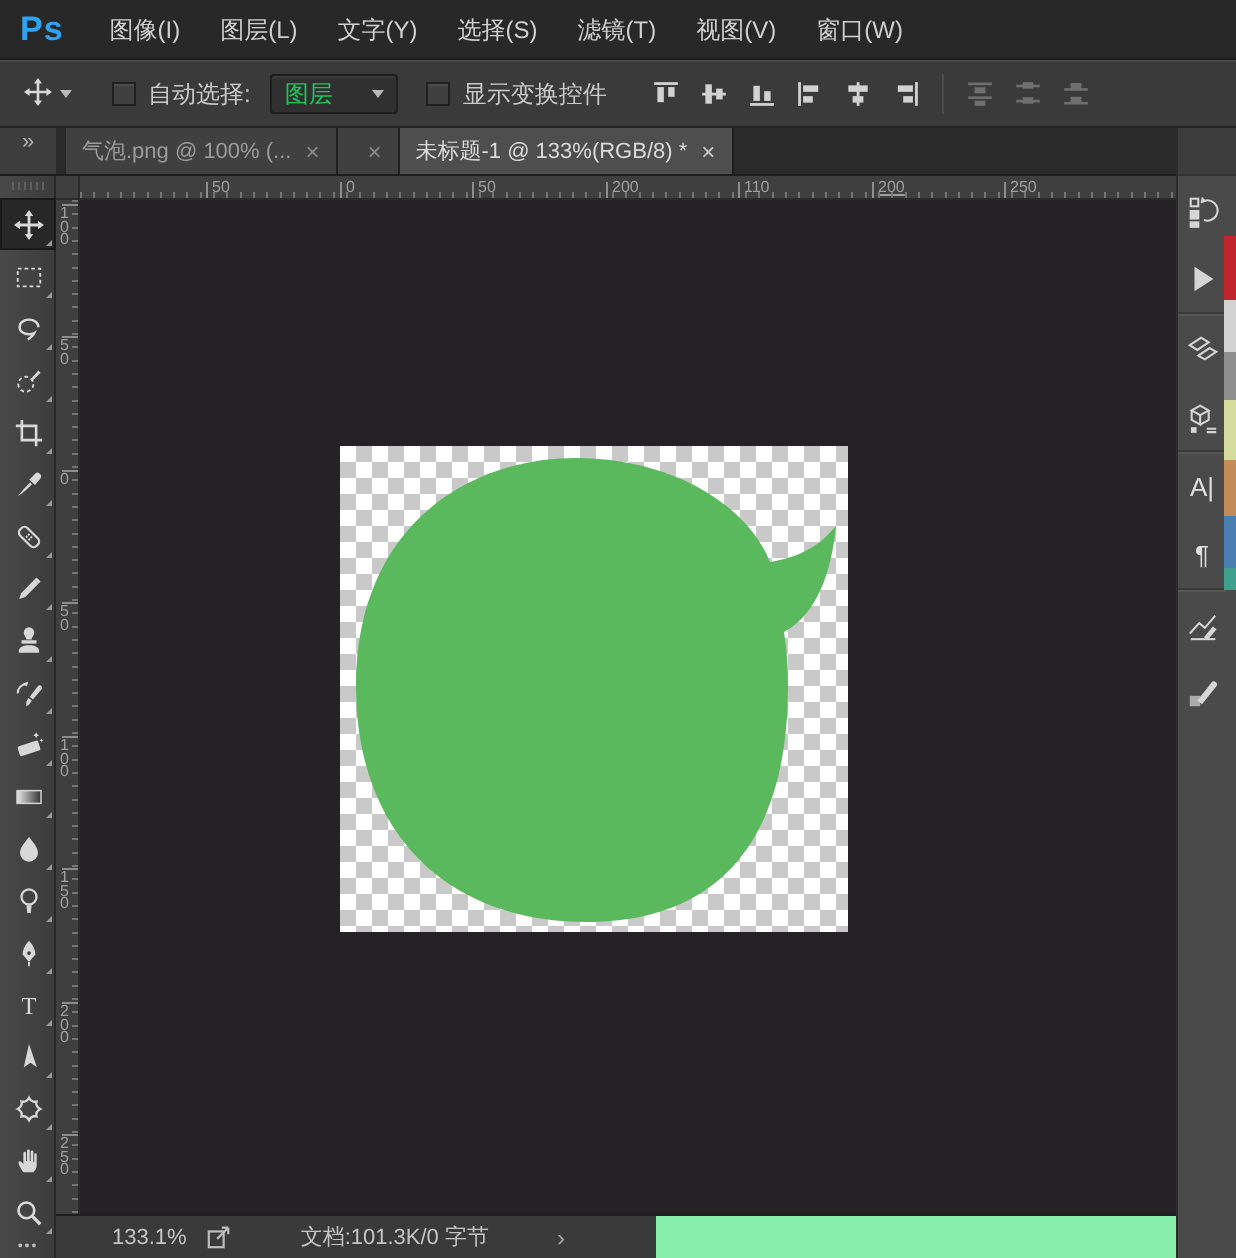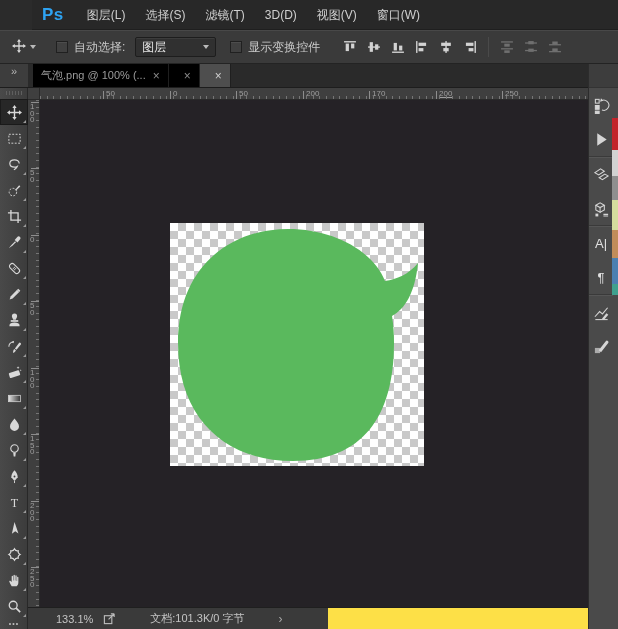--- a/index.html
+++ b/index.html
@@ -1,44 +1,44 @@
 <!DOCTYPE html>
 <html><head>
 <meta charset="utf-8">
 <style>
   * { margin:0; padding:0; box-sizing:border-box; }
   html,body { width:618px; height:629px; overflow:hidden; }
   body { font-family:"Liberation Sans","DejaVu Sans",sans-serif; background:#2b2b2b; position:relative; color:#c8c8c8; }
   .screen { position:absolute; inset:0; }
 
   
-  .menubar { position:absolute; left:0; top:0; right:0; height:30px; background:#282828; display:flex; align-items:center; border-bottom:1px solid #1f1f1f;margin-left:32px; }
+  .menubar { position:absolute; left:0; top:0; right:0; height:30px; background:#282828; display:flex; align-items:center; border-bottom:1px solid #1f1f1f; }
   .ps-logo { color:#2ea3f2; font-weight:bold; font-size:17px; margin:0 13px 0 10px; letter-spacing:.5px; }
   .menu-items { display:flex; align-items:center; white-space:nowrap; overflow:hidden; }
   .menu-item { font-size:12px; color:#cfcfcf; padding:0 10px; line-height:30px; }
 
   
   .optionsbar { position:absolute; left:0; top:30px; right:0; height:34px; background:#3a3a3a; border-top:1px solid #484848; border-bottom:1px solid #232323; display:flex; align-items:center; font-size:12px; color:#c9c9c9; }
   .opt-tool { display:flex; align-items:center; margin:0 6px 0 12px; color:#d8d8d8; }
   .opt-tool svg { width:14px; height:14px; }
   .chev-down { width:0; height:0; border-left:3.5px solid transparent; border-right:3.5px solid transparent; border-top:4px solid #b9b9b9; margin-left:4px; }
   .checkbox { width:12px; height:12px; background:#404040; border:1px solid #202020; box-shadow:inset 0 1px 0 rgba(255,255,255,.07); margin:0 6px 0 14px; flex:0 0 auto; }
-  .dropdown { display:flex; align-items:center; justify-content:space-between; width:81px; height:20px; margin-left:10px; padding:0 6px; background:#303030; border:1px solid #1d1d1d; border-radius:2px; box-shadow:inset 0 1px 0 rgba(255,255,255,.06); color:#e5e5e5; }
+  .dropdown { display:flex; align-items:center; justify-content:space-between; width:64px; height:20px; margin-left:10px; padding:0 6px; background:#303030; border:1px solid #1d1d1d; border-radius:2px; box-shadow:inset 0 1px 0 rgba(255,255,255,.06); color:#22c55e; }
   .align-group { display:flex; align-items:center; margin-left:18px; }
   .align-btn { width:24px; height:22px; display:flex; align-items:center; justify-content:center; }
   .align-btn svg { width:14px; height:14px; fill:#d2d2d2; }
   .align-btn.dim { opacity:.35; }
   .v-sep { width:1px; height:20px; background:#2a2a2a; border-right:1px solid #4a4a4a; margin:0 6px; }
 
   
   .tabbar { position:absolute; left:0; top:64px; right:0; height:24px; background:#2a2a2a; display:flex; border-bottom:1px solid #1d1d1d; }
   .tab-overflow { width:28px; display:flex; align-items:flex-start; justify-content:center; color:#b5b5b5; font-size:11px; line-height:14px; background:#3d3d3d; }
   .tab-overflow.right { width:30px; }
   .tabs { display:flex; margin-left:5px; }
-  .tab { display:flex; align-items:center; padding:0 8px; font-size:11px; color:#9b9b9b; background:#000000; border-right:1px solid #1f1f1f; white-space:nowrap; }
+  .tab { display:flex; align-items:center; padding:0 8px; font-size:11px; color:#9b9b9b; background:#404040; border-right:1px solid #1f1f1f; white-space:nowrap; }
   .tab .close { margin-left:7px; color:#8b8b8b; font-size:12px; line-height:10px; }
   .tab.active { background:#4e4e4e; color:#dadada; }
   .tab.active .close { color:#cfcfcf; }
 
   
   .toolbar { position:absolute; left:0; top:88px; bottom:0; width:28px; background:linear-gradient(90deg,#494949,#3c3c3c); border-right:1px solid #282828; }
   .drag-dots { width:16px; height:4px; margin:3px auto 4px; background:repeating-linear-gradient(90deg,#5f5f5f 0 1px,transparent 1px 3px); }
   .tool { position:relative; width:28px; height:26px; display:flex; align-items:center; justify-content:center; color:#d8d8d8; }
   .tool svg { width:15px; height:15px; }
   .tool::after { content:""; position:absolute; right:2px; bottom:2px; border-left:3px solid transparent; border-bottom:3px solid #9a9a9a; }
@@ -71,40 +71,41 @@
   .dock-collapse { height:24px; display:flex; align-items:flex-start; justify-content:center; font-size:11px; line-height:14px; color:#b5b5b5; background:#3d3d3d; border-bottom:1px solid #333; }
   .dock-icons { position:relative; }
   .dock-btn { width:24px; height:34px; display:flex; align-items:center; justify-content:center; color:#d5d5d5; }
   .dock-btn svg { width:17px; height:17px; stroke-width:1.1; }
   .dock-glyph { font-size:13px; color:#e0e0e0; }
   .dock-sep { height:1px; width:24px; background:#3a3a3a; box-shadow:0 1px 0 #565656; }
   .swatch-sliver { position:absolute; right:0; top:54px; width:6px; }
   .swatch { width:6px; }
 
   
-  .statusbar { position:absolute; left:28px; right:30px; bottom:0; height:22px; background:#fde047; border-top:1px solid #1f1f1f; font-size:11px; color:#c4c4c4; }
+  .statusbar { position:absolute; left:28px; right:30px; bottom:0; height:22px; background:#86efac; border-top:1px solid #1f1f1f; font-size:11px; color:#c4c4c4; }
   .status-left { position:absolute; left:0; top:0; bottom:0; width:300px; background:#3a3a3a; display:flex; align-items:center; }
   .status-zoom { margin-left:28px; }
   .export-icon { margin-left:10px; display:flex; color:#bdbdbd; }
   .export-icon svg { width:13px; height:13px; }
   .status-doc { margin-left:34px; }
   .status-chev { margin-left:34px; color:#a8a8a8; font-size:12px; }
 </style>
 </head>
 <body>
 
 <div class="screen">
 
   <header class="menubar">
     <span class="ps-logo">Ps</span>
     <nav class="menu-items" id="menu-items">
+        <span class="menu-item">图像(I)</span>
         <span class="menu-item">图层(L)</span>
+        <span class="menu-item">文字(Y)</span>
         <span class="menu-item">选择(S)</span>
         <span class="menu-item">滤镜(T)</span>
-        <span class="menu-item">3D(D)</span>
         <span class="menu-item">视图(V)</span>
         <span class="menu-item">窗口(W)</span>
       </nav>
   </header>
 
   <div class="optionsbar">
     <span class="opt-tool">
       <span id="opt-move-icon"><svg viewBox="0 0 16 16">
             <path d="M8 2 V14 M2 8 H14" stroke="currentColor" stroke-width="1.5" fill="none"></path>
             <path d="M8 0 L5.7 3.2 H10.3 Z M8 16 L5.7 12.8 H10.3 Z M0 8 L3.2 5.7 V10.3 Z M16 8 L12.8 5.7 V10.3 Z" fill="currentColor"></path>
@@ -194,20 +195,21 @@
     <div class="tab-overflow">»</div>
     <div class="tabs" id="tabs">
         <div class="tab">
           <span>气泡.png @ 100% (...</span>
           <span class="close">×</span>
         </div>
         <div class="tab">
           <span class="close">×</span>
         </div>
         <div class="tab active">
+          <span>未标题-1 @ 133%(RGB/8) *</span>
           <span class="close">×</span>
         </div>
       </div>
     <div style="flex:1"></div>
     <div class="tab-overflow right">«</div>
   </div>
 
   <aside class="toolbar">
     <div class="drag-dots"></div>
     <div id="tools">
@@ -349,21 +351,21 @@
     <div class="hruler" id="hruler">
         <div class="htick" style="left: 63px;"></div>
         <div class="hlabel" style="left: 66px;">50</div>
         <div class="htick" style="left: 130px;"></div>
         <div class="hlabel" style="left: 133px;">0</div>
         <div class="htick" style="left: 196px;"></div>
         <div class="hlabel" style="left: 199px;">50</div>
         <div class="htick" style="left: 263px;"></div>
         <div class="hlabel" style="left: 266px;">200</div>
         <div class="htick" style="left: 329px;"></div>
-        <div class="hlabel" style="left: 332px;">170</div>
+        <div class="hlabel" style="left: 332px;">110</div>
         <div class="htick" style="left: 396px;"></div>
         <div class="hlabel" style="left: 399px; text-decoration: underline;">200</div>
         <div class="htick" style="left: 462px;"></div>
         <div class="hlabel" style="left: 465px;">250</div>
       </div>
     <div class="vruler" id="vruler">
         <div class="vtick" style="top: 2px;"></div>
         <div class="vlabel" style="top: 4px;">
           <span>1</span>
           <span>0</span>

